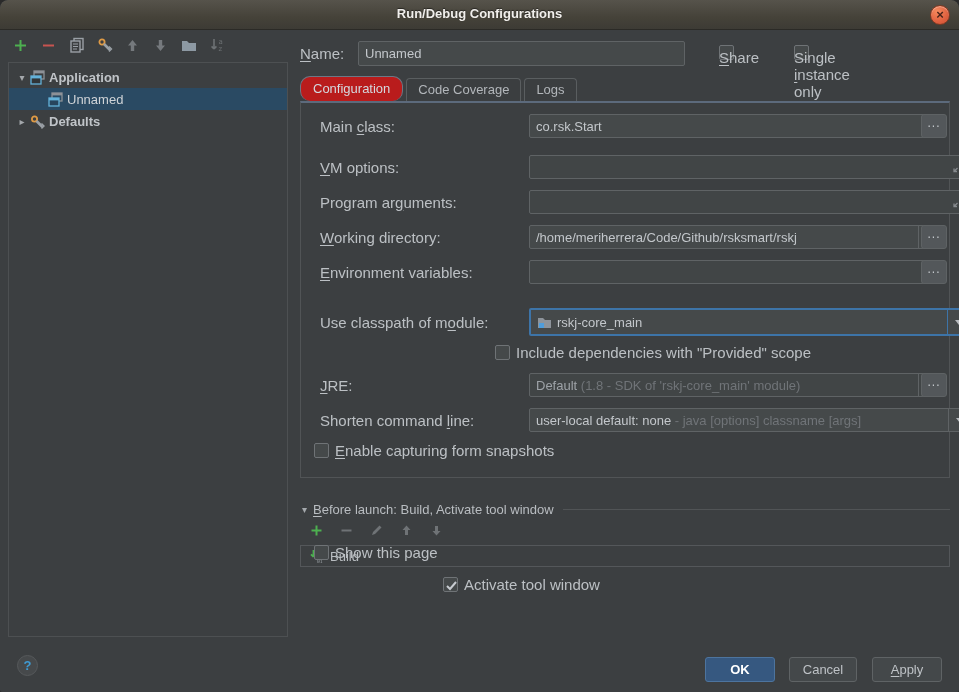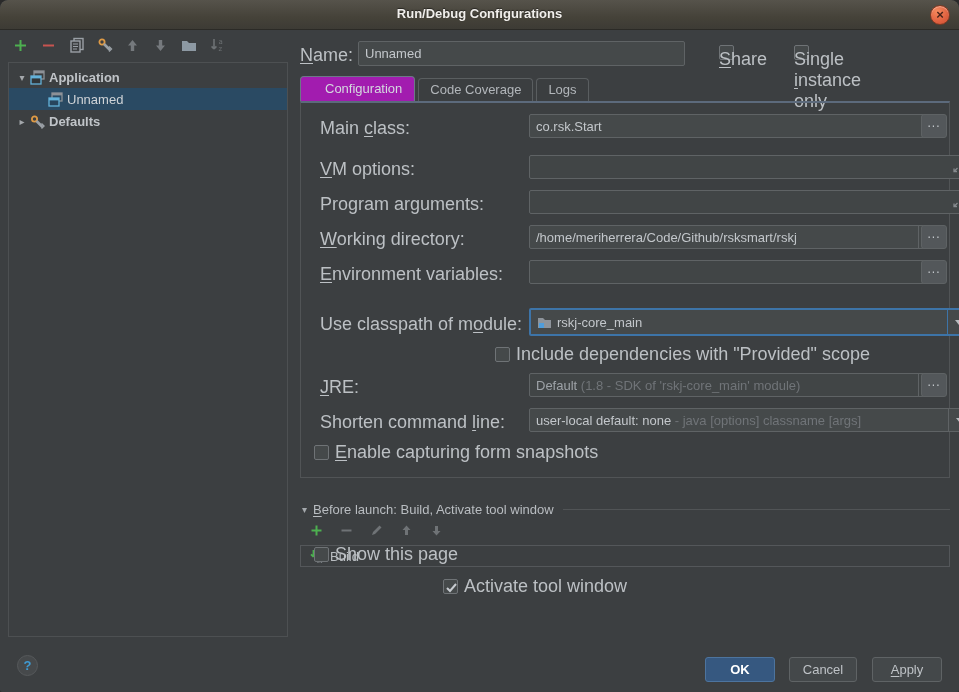--- a/index.html
+++ b/index.html
@@ -33,40 +33,40 @@
   .trow.sel { background:#2a4a63; }
   .trow .arrow { width:14px; text-align:center; color:#a4a8ac; font-size:10px; margin-left:6px; }
   .trow .spacer { width:14px; margin-left:6px; }
   .trow .ticon { width:17px; height:15px; margin-right:3px; display:inline-flex; }
   .trow.group span.tlabel { font-weight:bold; color:#c0c4c8; }
   .trow.sel .tlabel { color:#cfd3d7; }
   .indent { width:18px; }
 
   
   .right { position:absolute; left:300px; top:0; width:652px; height:662px; }
-  .lbl { color:#bcc0c4; font-size:18px; }
+  .lbl { color:#bcc0c4; font-size:15px; }
   .mn { text-decoration:underline; text-underline-offset:2px; }
 
   .name-row { position:absolute; top:11px; left:0; width:652px; height:25px; }
   .name-row .lbl { position:absolute; left:0; top:4px; }
   .tf { background:#45494a; border:1px solid #5f6365; border-radius:2px; color:#c3c7cb;
     display:flex; align-items:center; padding:0 6px; }
   #name-field { position:absolute; left:58px; top:0; width:327px; height:25px; }
 
   .cb { width:15px; height:15px; background:#45494a; border:1px solid #6f7376; border-radius:2px;
     display:inline-block; position:relative; flex:none; cursor:pointer; }
   .cb svg { position:absolute; left:0; top:0; visibility:hidden; }
   .cb.checked svg { visibility:visible; }
   .cbwrap { position:absolute; display:flex; align-items:center; gap:6px; }
 
   
   .tabs { position:absolute; left:0; top:47px; height:24px; display:flex; align-items:flex-end; }
   .tab { padding:3px 11px 4px 11px; color:#b2b6ba; background:#3b3e40; border:1px solid #5a5e60;
     border-bottom:none; border-radius:4px 4px 0 0; margin-right:3px; cursor:pointer; }
-  .tab.active { background:#a21caf; color:#d4d9df; border-color:#6c7886; padding:4px 12px 5px 24px; }
+  .tab.active { background:#b91c1c; color:#d4d9df; border-color:#6c7886; padding:4px 12px 5px 12px;border-radius:10px; }
 
   .cfg-panel { position:absolute; left:0; top:71px; width:650px; height:377px;
     border:1px solid #515456; border-top:2px solid #5c6a7c; }
 
   .frow { position:absolute; left:10px; width:650px; height:24px;text-align:center; }
   .frow .lbl { position:absolute; left:10px; top:4px; }
   .frow .field { position:absolute; left:195px; top:0; height:24px;margin-left:24px; }
   .browse-btn { position:absolute; left:611px; top:0; width:26px; height:24px; background:#53575a;
     border:1px solid #5e6264; border-radius:3px; color:#c6cace; font-size:12px; letter-spacing:1px;
     display:flex; align-items:center; justify-content:center; cursor:pointer; line-height:0; padding-bottom:6px; }

